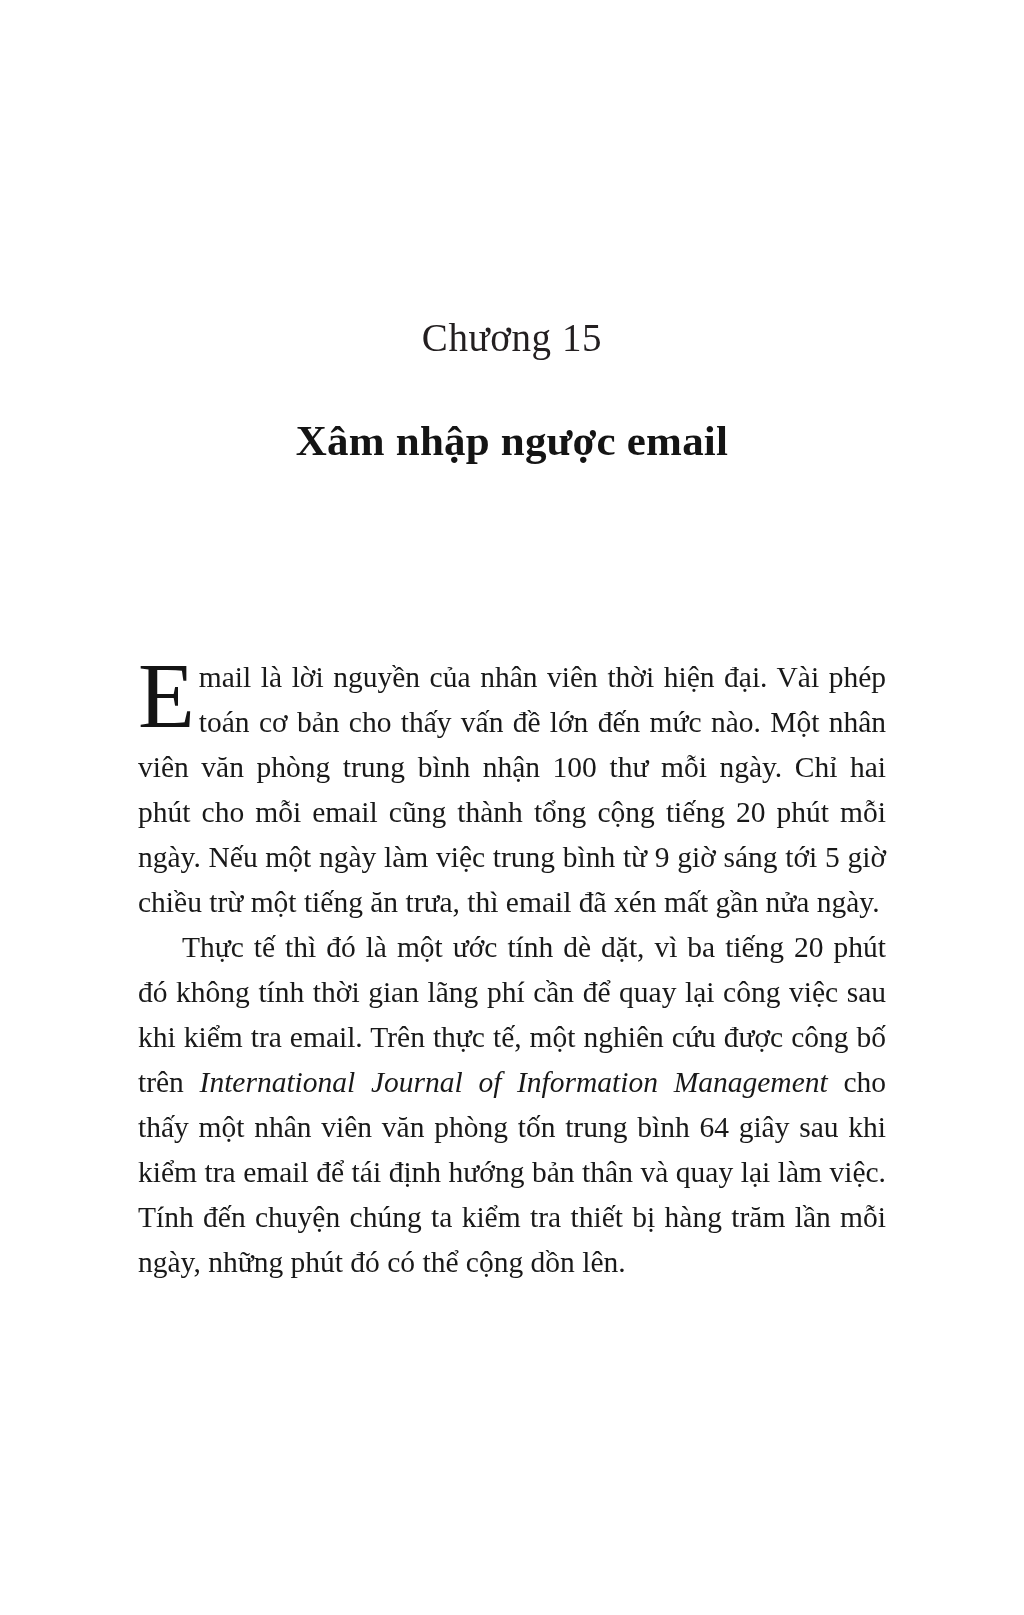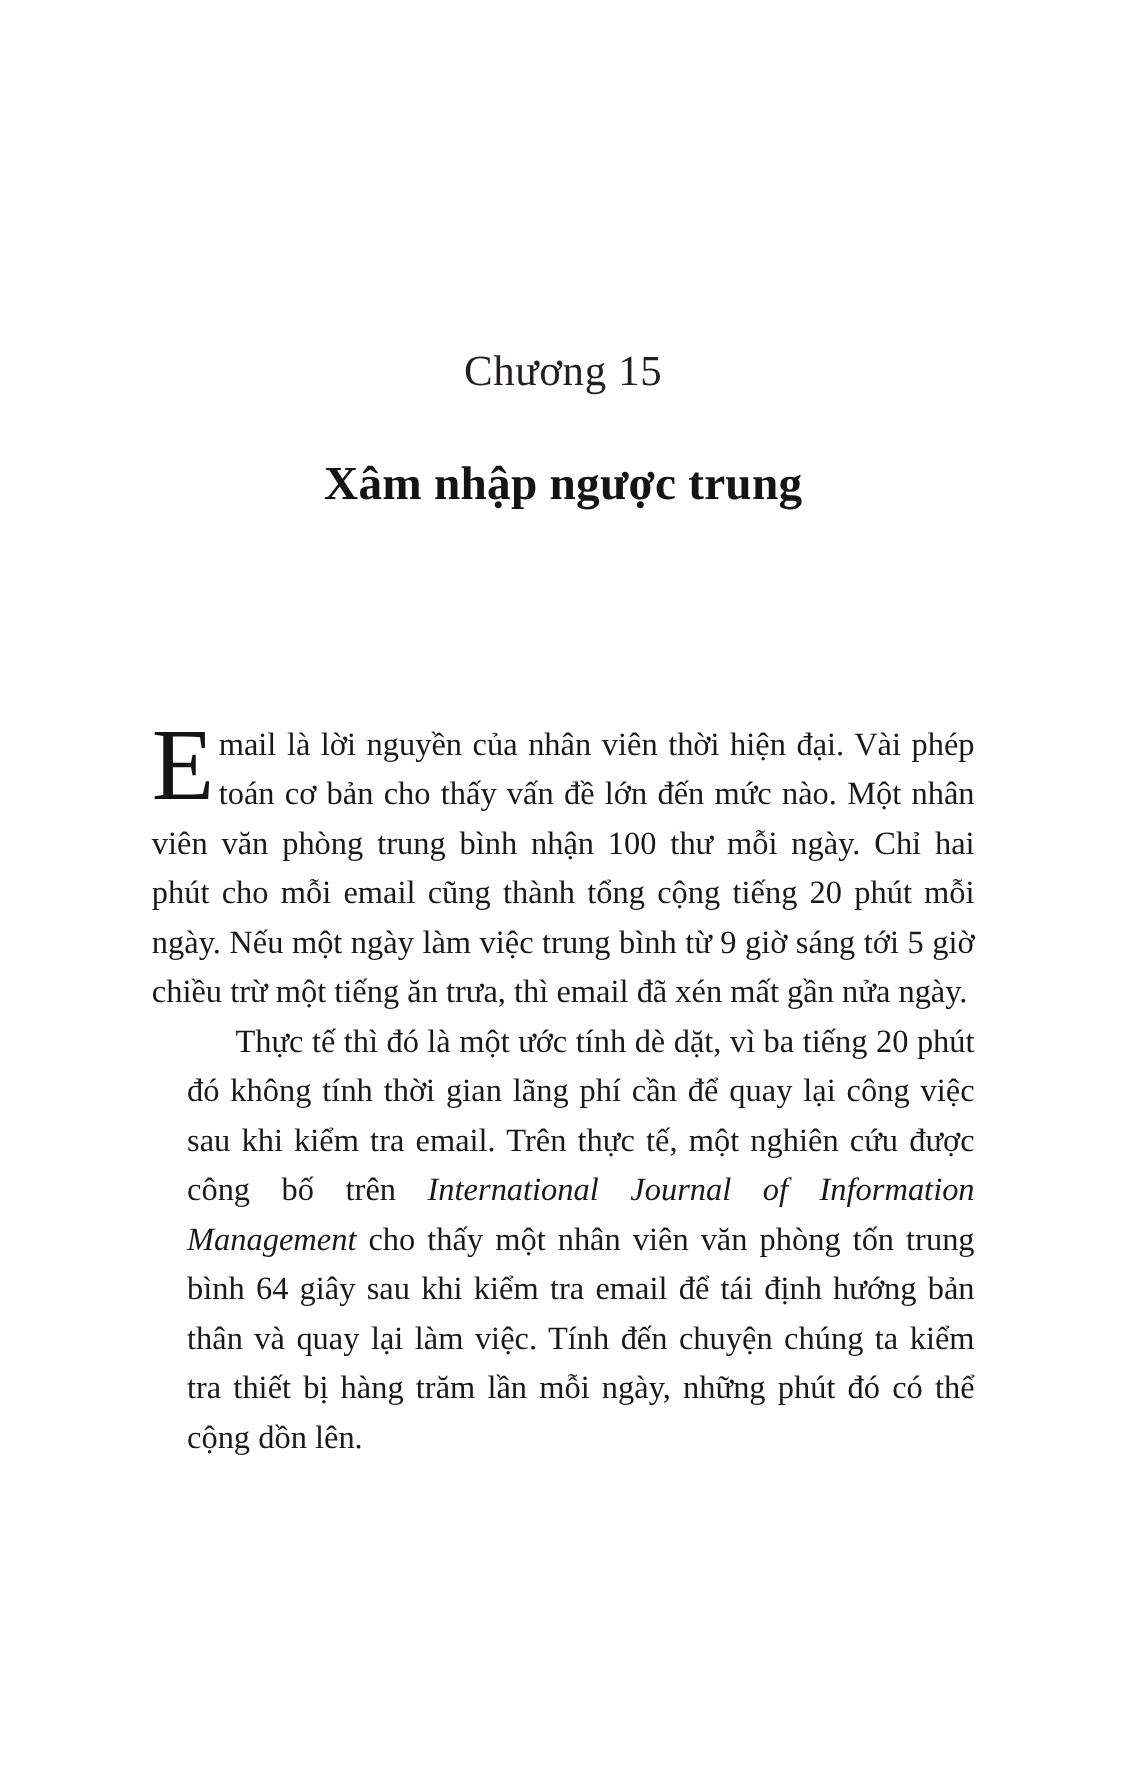--- a/index.html
+++ b/index.html
@@ -52,21 +52,20 @@
     margin: 0;
     font-size: 29.5px;
     line-height: 45px;
     text-align: justify;
     text-justify: inter-word;
     color: #191919;
     hyphens: none;
   }
   p.para + p.para {
     text-indent: 44px;
-    margin-left: 32px;
   }
   .dropcap-wrap {
     position: relative;
   }
   .dropcap {
     float: left;
     font-family: "Liberation Serif", serif;
     font-size: 93px;
     line-height: 74px;
     font-weight: 400;
@@ -79,21 +78,21 @@
   }
 </style>
 </head>
 <body>
 
 <div class="page">
   <div class="content">
 
     <div class="chapter-number">Chương 15</div>
 
-    <h1 class="chapter-title">Xâm nhập ngược trung</h1>
+    <h1 class="chapter-title">Xâm nhập ngược email</h1>
 
     <div class="body-block">
 
       <p class="para dropcap-wrap">
         <span class="dropcap">E</span><span>mail là lời nguyền của nhân viên thời hiện đại. Vài phép toán cơ bản cho thấy vấn đề lớn đến mức nào. Một nhân viên văn phòng trung bình nhận 100 thư mỗi ngày. Chỉ hai phút cho mỗi email cũng thành tổng cộng tiếng 20 phút mỗi ngày. Nếu một ngày làm việc trung bình từ 9 giờ sáng tới 5 giờ chiều trừ một tiếng ăn trưa, thì email đã xén mất gần nửa ngày.</span>
       </p>
 
       <p class="para"><span>Thực tế thì đó là một ước tính dè dặt, vì ba tiếng 20 phút đó không tính thời gian lãng phí cần để quay lại công việc sau khi kiểm tra email. Trên thực tế, một nghiên cứu được công bố trên </span><em class="title-italic">International Journal of Information Management</em><span> cho thấy một nhân viên văn phòng tốn trung bình 64 giây sau khi kiểm tra email để tái định hướng bản thân và quay lại làm việc. Tính đến chuyện chúng ta kiểm tra thiết bị hàng trăm lần mỗi ngày, những phút đó có thể cộng dồn lên.</span></p>
 
     </div>

